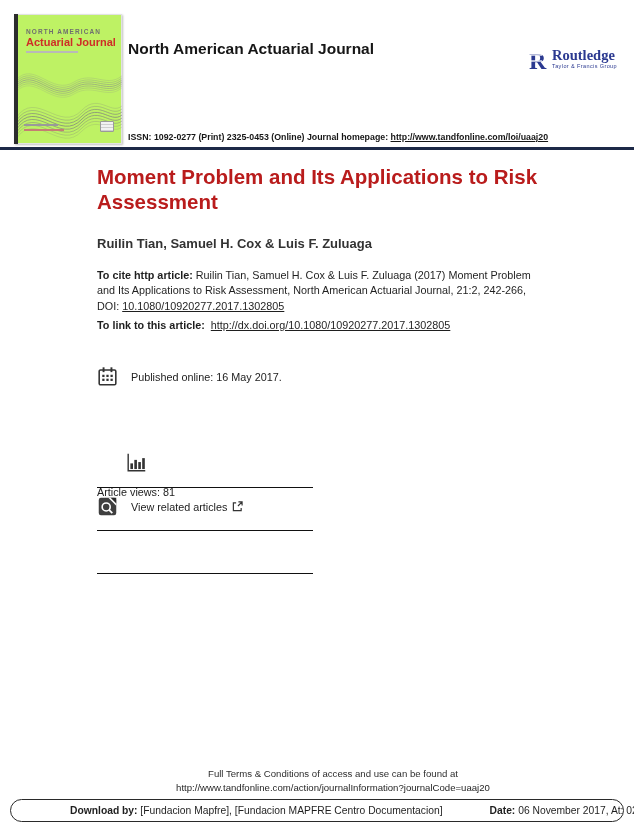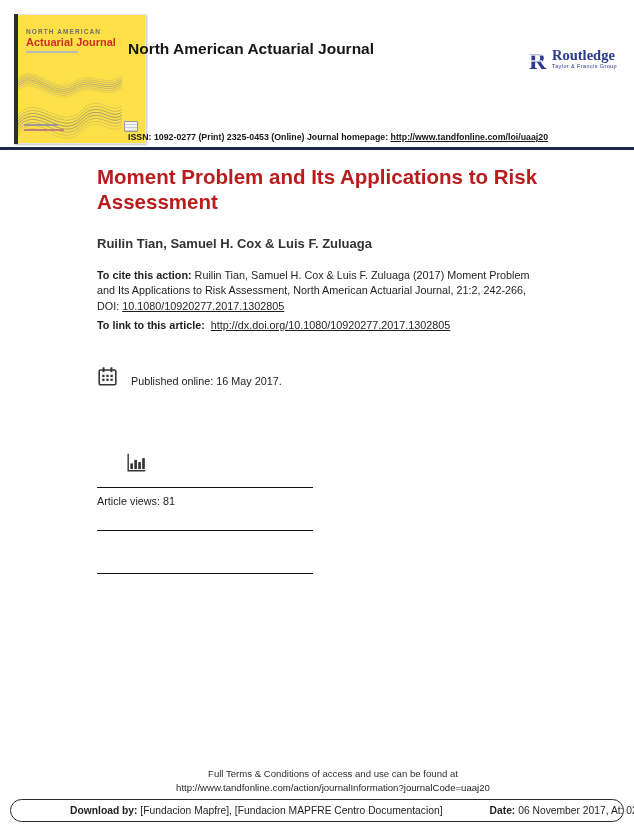--- a/index.html
+++ b/index.html
@@ -7,23 +7,22 @@
     position:relative;
     width:634px;height:833px;
     background:#ffffff;
     font-family:"Liberation Sans", sans-serif;
     color:#1e1e1e;
     overflow:hidden;
   }
   
   .cover{
     position:absolute;left:14px;top:14px;width:108px;height:130px;
-    background:#fde047;
+    background:#bef264;
     box-shadow:1px 1px 2px rgba(0,0,0,.25), inset 0 0 0 1px #e2e2e2;
-    padding-left:24px;
   }
   .cover-spine{position:absolute;left:0;top:0;width:4px;height:100%;background:#2c2c2e;}
   .cover-kicker{position:absolute;left:12px;top:14px;font-size:6.5px;letter-spacing:1.1px;color:#6f6f6f;font-weight:bold;}
   .cover-title{position:absolute;left:12px;top:22px;font-size:11px;font-weight:bold;color:#cf2e27;}
   .cover-volline{position:absolute;left:12px;top:37px;width:52px;height:2px;background:#b9b9b9;}
   .cover-waves{position:absolute;left:4px;top:42px;}
   .cover-foot-a{position:absolute;left:10px;bottom:18px;width:34px;height:2px;background:#9a9a9a;}
   .cover-foot-b{position:absolute;left:10px;bottom:13px;width:40px;height:2px;background:#c57f72;}
   .cover-foot-logo{position:absolute;right:8px;bottom:12px;width:12px;height:9px;border:1px solid #9a9a9a;border-radius:1px;
     background:repeating-linear-gradient(0deg,#cfcfcf 0 1px,#f2f2f2 1px 3px);}
@@ -58,21 +57,21 @@
   .doi-link, .plain-link{color:#1f1f1f;text-decoration:underline;cursor:pointer;}
   .link-line{
     position:absolute;left:97px;top:319px;
     font-size:10.8px;color:#1f1f1f;
   }
   
   .action-row{
     position:absolute;left:97px;display:flex;align-items:center;gap:13px;
     font-size:10.8px;color:#222222;cursor:pointer;
   }
-  .action-row .lbl{display:flex;align-items:center;gap:5px;margin-top:9px;}
+  .action-row .lbl{display:flex;align-items:center;gap:5px;}
   .sep{position:absolute;left:97px;width:216px;height:0;border-top:1.3px solid #111;}
   .ico{flex:0 0 auto;display:block;}
   .cm-wrap{display:flex;flex-direction:column;align-items:center;}
   .cm-caption{font-size:4.5px;color:#8a8a8a;margin-top:1px;letter-spacing:.2px;}
   
   .terms{
     position:absolute;left:0;top:767px;width:634px;
     text-align:center;font-size:9.6px;line-height:1.5;color:#2e2e2e;padding-left:16px;
   }
   .terms .plain-link{text-decoration:none;}
@@ -139,21 +138,21 @@
   <div class="issn-line">
     <span>ISSN: 1092-0277 (Print) 2325-0453 (Online) Journal homepage: </span><span class="url">http://www.tandfonline.com/loi/uaaj20</span>
   </div>
 
   <div class="top-rule" style="background:#1d2947;"></div>
 
   <div class="article-title">Moment Problem and Its Applications to Risk Assessment</div>
   <div class="article-authors">Ruilin Tian, Samuel H. Cox &amp; Luis F. Zuluaga</div>
 
   <div class="cite-block">
-    <b>To cite this action:</b><span> Ruilin Tian, Samuel H. Cox &amp; Luis F. Zuluaga (2017) Moment Problem and Its Applications to Risk Assessment, North American Actuarial Journal, 21:2, 242-266, DOI: </span><span class="doi-link">10.1080/10920277.2017.1302805</span>
+    <b>To cite http article:</b><span> Ruilin Tian, Samuel H. Cox &amp; Luis F. Zuluaga (2017) Moment Problem and Its Applications to Risk Assessment, North American Actuarial Journal, 21:2, 242-266, DOI: </span><span class="doi-link">10.1080/10920277.2017.1302805</span>
   </div>
 
   <div class="link-line">
     <b>To link to this article:</b>&nbsp; <span class="plain-link">http://dx.doi.org/10.1080/10920277.2017.1302805</span>
   </div>
 
   <div class="action-row" style="top:366px;">
     <svg class="ico" width="21" height="21" viewBox="0 0 24 24">
       <rect x="2.5" y="4.5" width="19" height="17" rx="1.5" fill="none" stroke="#333" stroke-width="1.8"></rect>
       <line x1="7.5" y1="1.5" x2="7.5" y2="7" stroke="#333" stroke-width="2.2"></line>
@@ -183,20 +182,36 @@
         <rect x="18.5" y="7" width="3" height="12.5"></rect>
       </g>
     </svg>
     <span class="lbl">
         <span>Article views: 81</span>
       </span>
   </div>
 
   <div class="sep" style="top:487px;"></div>
 
+  <div class="action-row" style="top:496px;">
+    <svg class="ico" width="21" height="21" viewBox="0 0 24 24">
+      <rect x="2" y="2" width="20" height="20" rx="2.5" fill="#3f3f3f"></rect>
+      <polygon points="13,2 22,2 22,11" fill="#ffffff"></polygon>
+      <polygon points="15.5,2 22,8.5 22,2" fill="#2b2b2b"></polygon>
+      <circle cx="10.5" cy="12.5" r="4.6" fill="none" stroke="#ffffff" stroke-width="1.8"></circle>
+      <line x1="13.8" y1="15.8" x2="17.5" y2="19.5" stroke="#ffffff" stroke-width="2"></line>
+    </svg>
+    <span class="lbl">
+      <span>View related articles</span>
+      <svg class="ico" width="11" height="11" viewBox="0 0 12 12">
+        <path d="M4.5 2 H1.5 V10.5 H10 V7.5" fill="none" stroke="#333" stroke-width="1.3"></path>
+        <path d="M6.5 5.5 L11 1 M7 1 H11 V5" fill="none" stroke="#333" stroke-width="1.3"></path>
+      </svg>
+    </span>
+  </div>
 
   <div class="sep" style="top:530px;"></div>
 
 
   <div class="sep" style="top:573px;"></div>
 
   <div class="terms">
     <div>Full Terms &amp; Conditions of access and use can be found at</div>
     <div class="plain-link">http://www.tandfonline.com/action/journalInformation?journalCode=uaaj20</div>
   </div>

